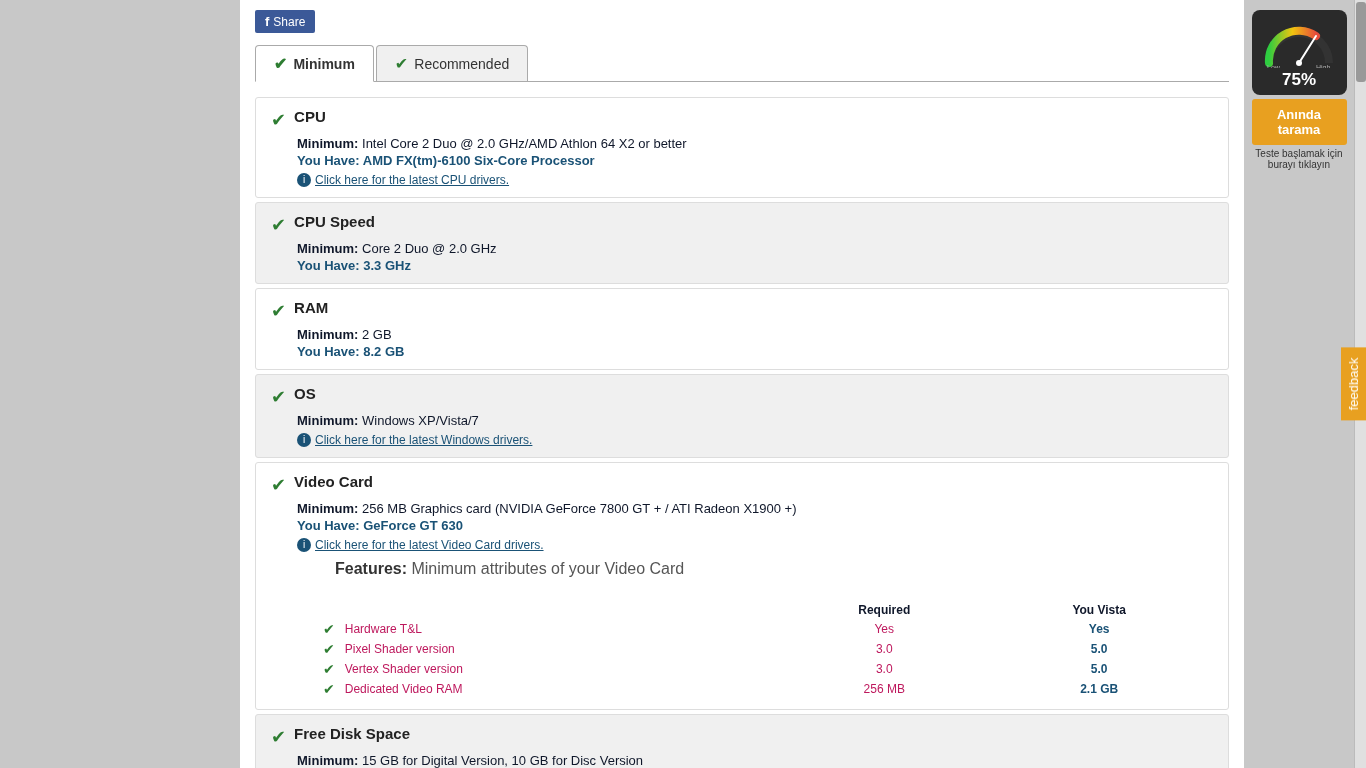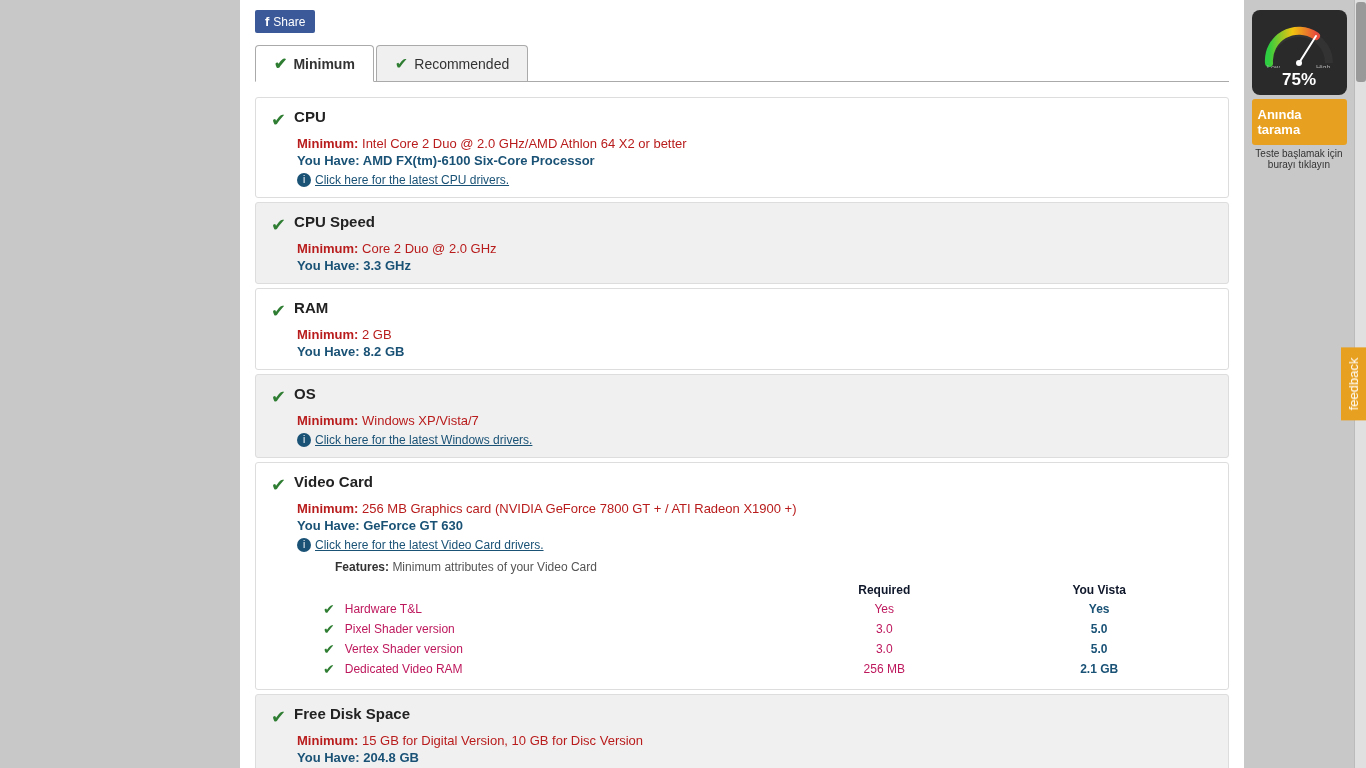--- a/index.html
+++ b/index.html
@@ -127,21 +127,21 @@
     .section-title {
       font-size: 15px;
       font-weight: bold;
       color: #222;
       margin-bottom: 4px;
     }
     .section-body {
       padding-left: 26px;
     }
     .label-min {
-      color: #b91c1c;
+      color: #0f172a;
     }
     .label-min strong {
       font-weight: bold;
     }
     .you-have {
       color: #1a5276;
       font-weight: bold;
       margin-top: 2px;
     }
     .driver-link {
@@ -167,23 +167,23 @@
       flex-shrink: 0;
     }
 
     
     .features-section {
       margin-left: 26px;
       margin-top: 8px;
       padding: 0;
     }
     .features-label {
-      font-size: 12px;
+      font-size: 16px;
       color: #555;
-      margin-bottom: 7px;
+      margin-bottom: 23px;
       padding-left: 12px;
     }
     .features-label strong {
       font-weight: bold;
       color: #333;
     }
     .features-table {
       width: 100%;
       border-collapse: collapse;
       font-size: 12px;
@@ -242,21 +242,21 @@
 
     .aninda-btn {
       background: #e8a020;
       color: white;
       font-size: 13px;
       font-weight: bold;
       border: none;
       padding: 8px 6px;
       cursor: pointer;
       width: 95px;
-      text-align: left;
+      text-align: center;
       margin-top: 4px;
       border-radius: 3px;
     }
     .aninda-sub {
       font-size: 10px;
       color: #333;
       text-align: center;
       margin-top: 3px;
       width: 95px;
     }

